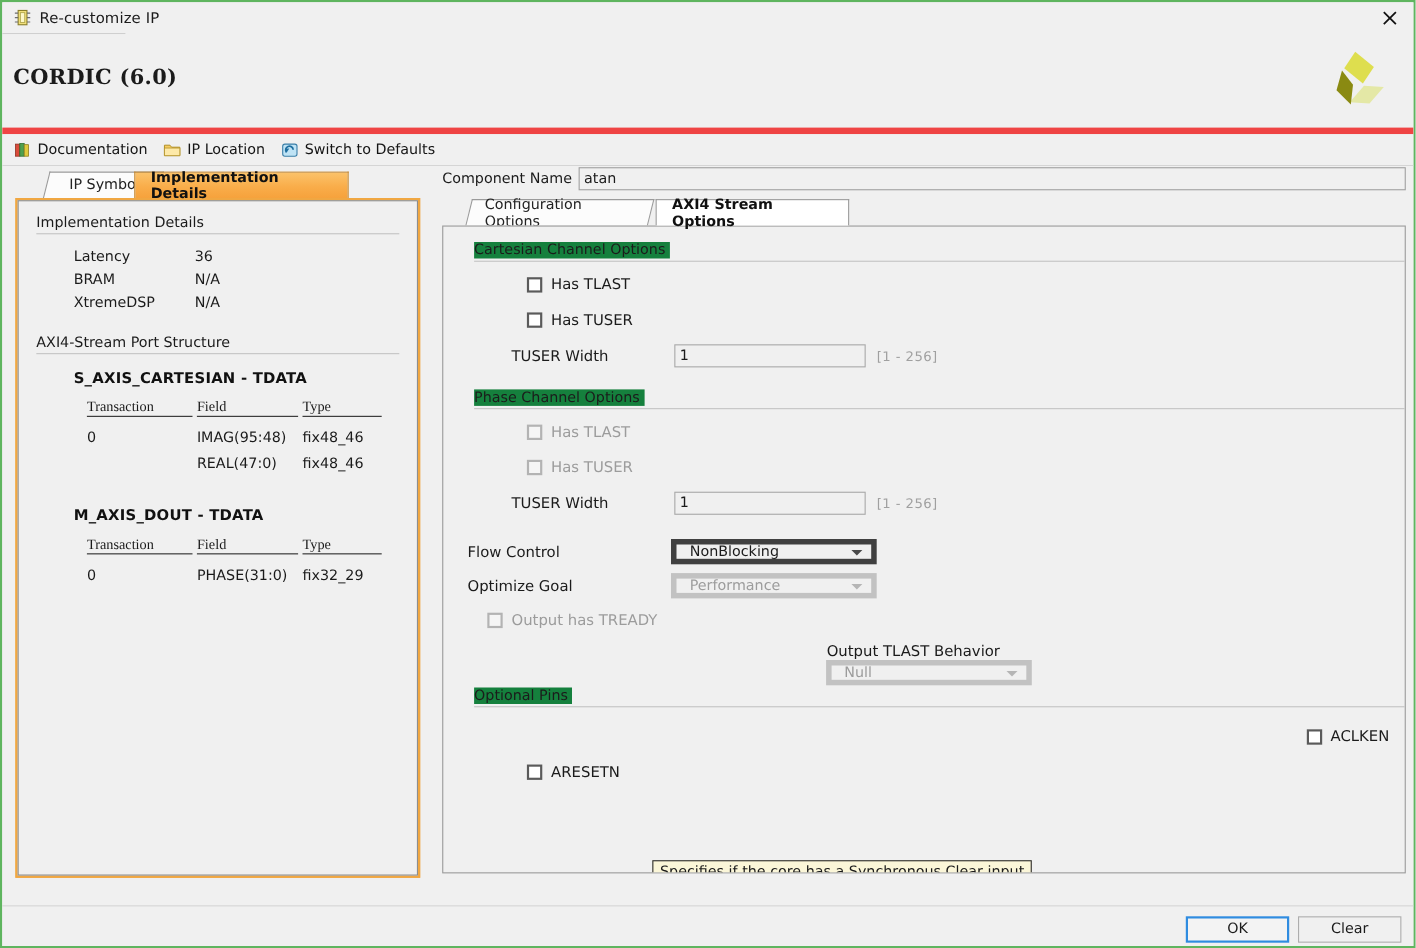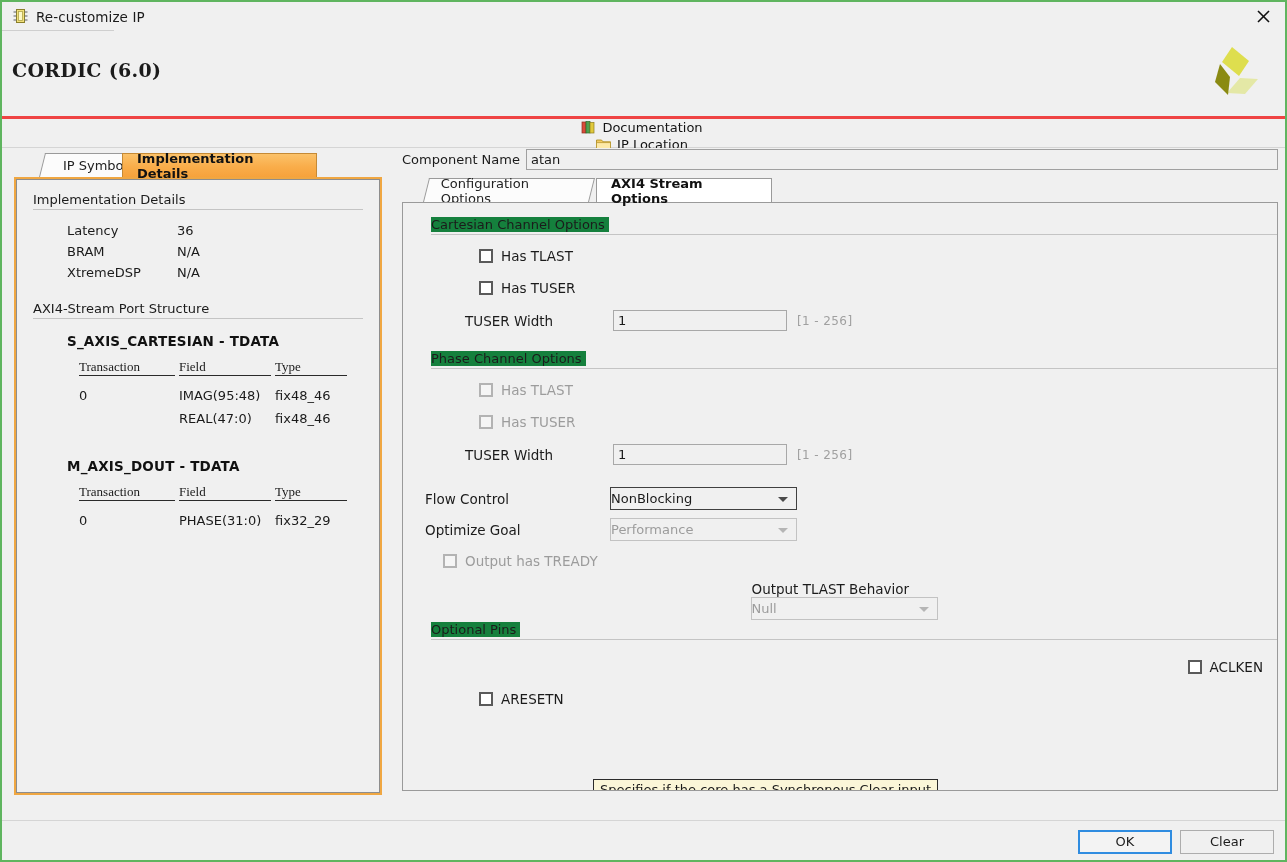--- a/index.html
+++ b/index.html
@@ -66,21 +66,21 @@
     width: 112px;
     height: 1px;
     background: #cfcfcf;
   }
 
   
   .header {
     position: relative;
     height: 85px;
     background: #f0f0f0;
-    border-bottom: 3px solid #ef4444;
+    border-bottom: 6px solid #ef4444;
   }
   .core-title {
     position: absolute;
     left: 10px;
     top: 28px;
     font-family: "DejaVu Serif", "Liberation Serif", serif;
     font-weight: bold;
     font-size: 19px;
     color: #1b1b1b;
     letter-spacing: 0.3px;
@@ -95,21 +95,20 @@
 
   
   .toolbar {
     position: relative;
     height: 28px;
     display: flex;
     align-items: center;
     padding-left: 10px;
     background: #f0f0f0;
     border-bottom: 1px solid #d5d5d5;
-    flex-direction: column;
   }
   .tb-item {
     display: flex;
     align-items: center;
     margin-right: 14px;
     cursor: default;
   }
   .tb-item .tb-label {
     font-size: 13px;
     color: #141414;
@@ -294,25 +293,25 @@
     padding: 0 4px;
     outline: none;
   }
   .range-hint { font-size: 12px; color: #a0a0a0; margin-left: 10px; letter-spacing: 0.4px; }
 
   .combo {
     position: relative;
     width: 187px;
     height: 23px;
     box-sizing: border-box;
-    border: 1px solid #404040;
+    border: 5px solid #404040;
     background: #f0f0f0;
     display: flex;
     align-items: center;
-    padding: 0 0;
+    padding: 0 12px;
     font-size: 13px;
     color: #1b1b1b;
     cursor: default;
   }
   .combo.disabled { color: #9c9c9c; border-color: #c2c2c2; }
   .combo .arrow {
     position: absolute;
     right: 8px;
     top: 50%;
     margin-top: -2px;

